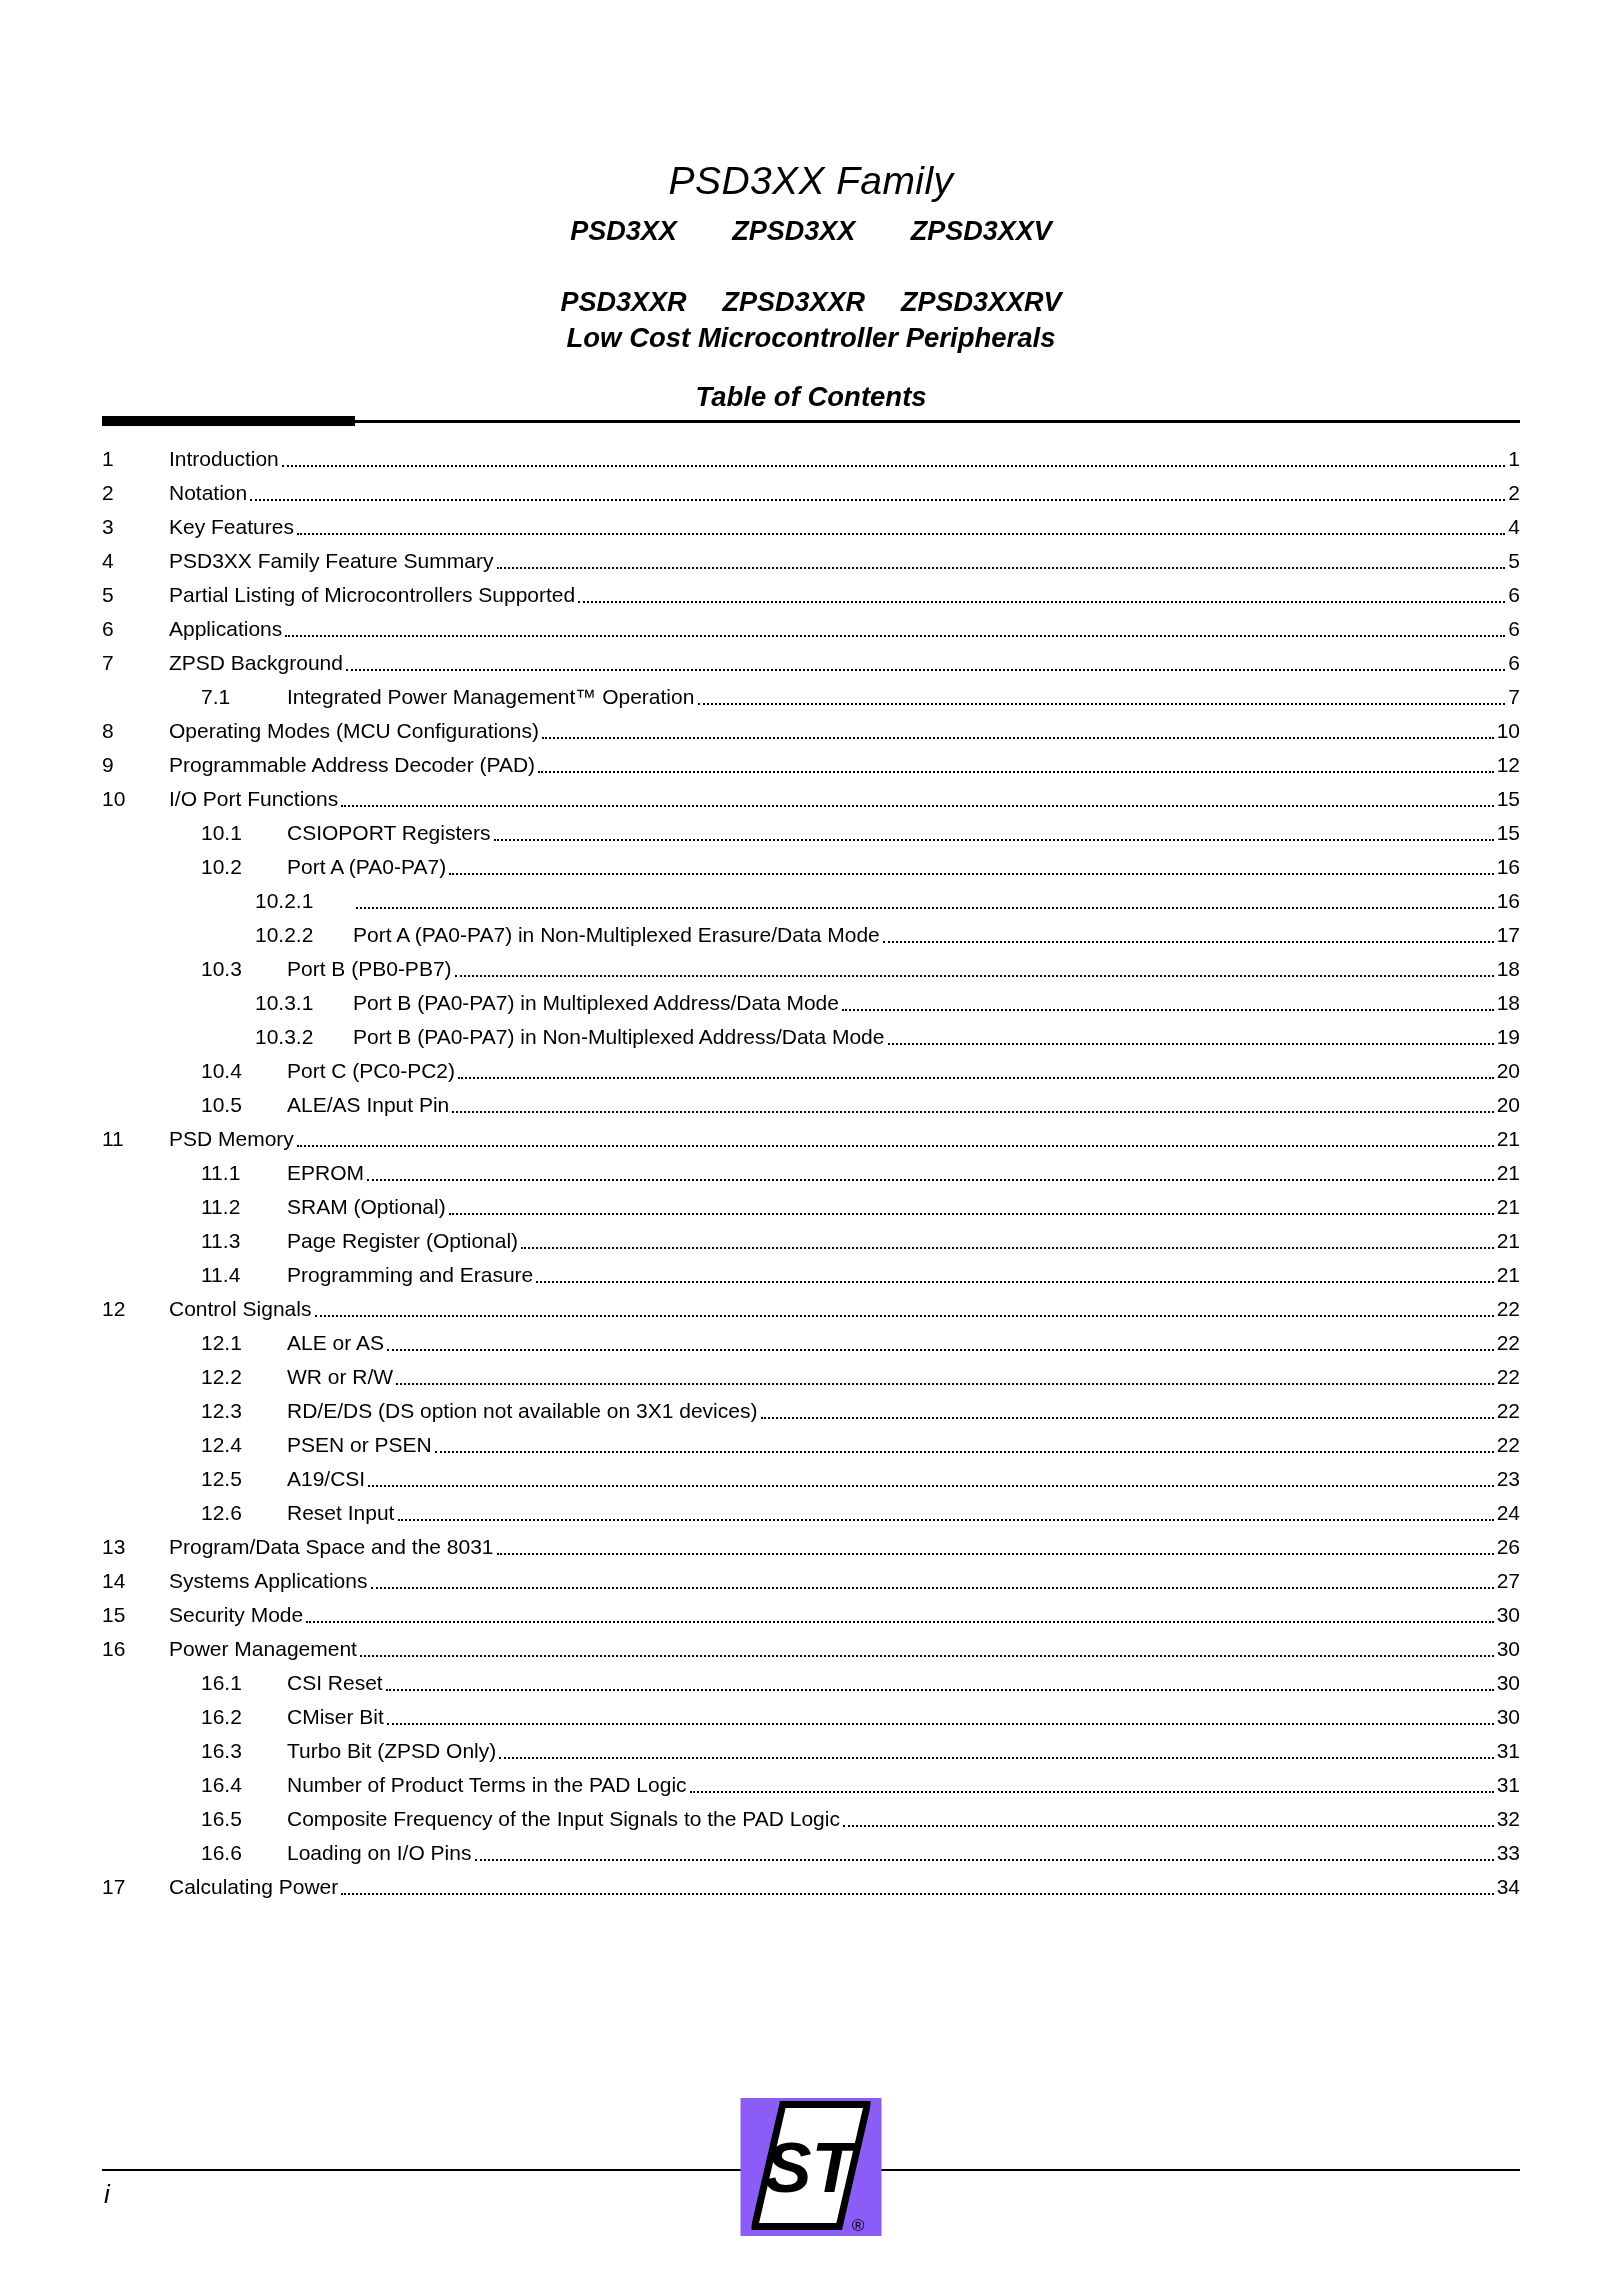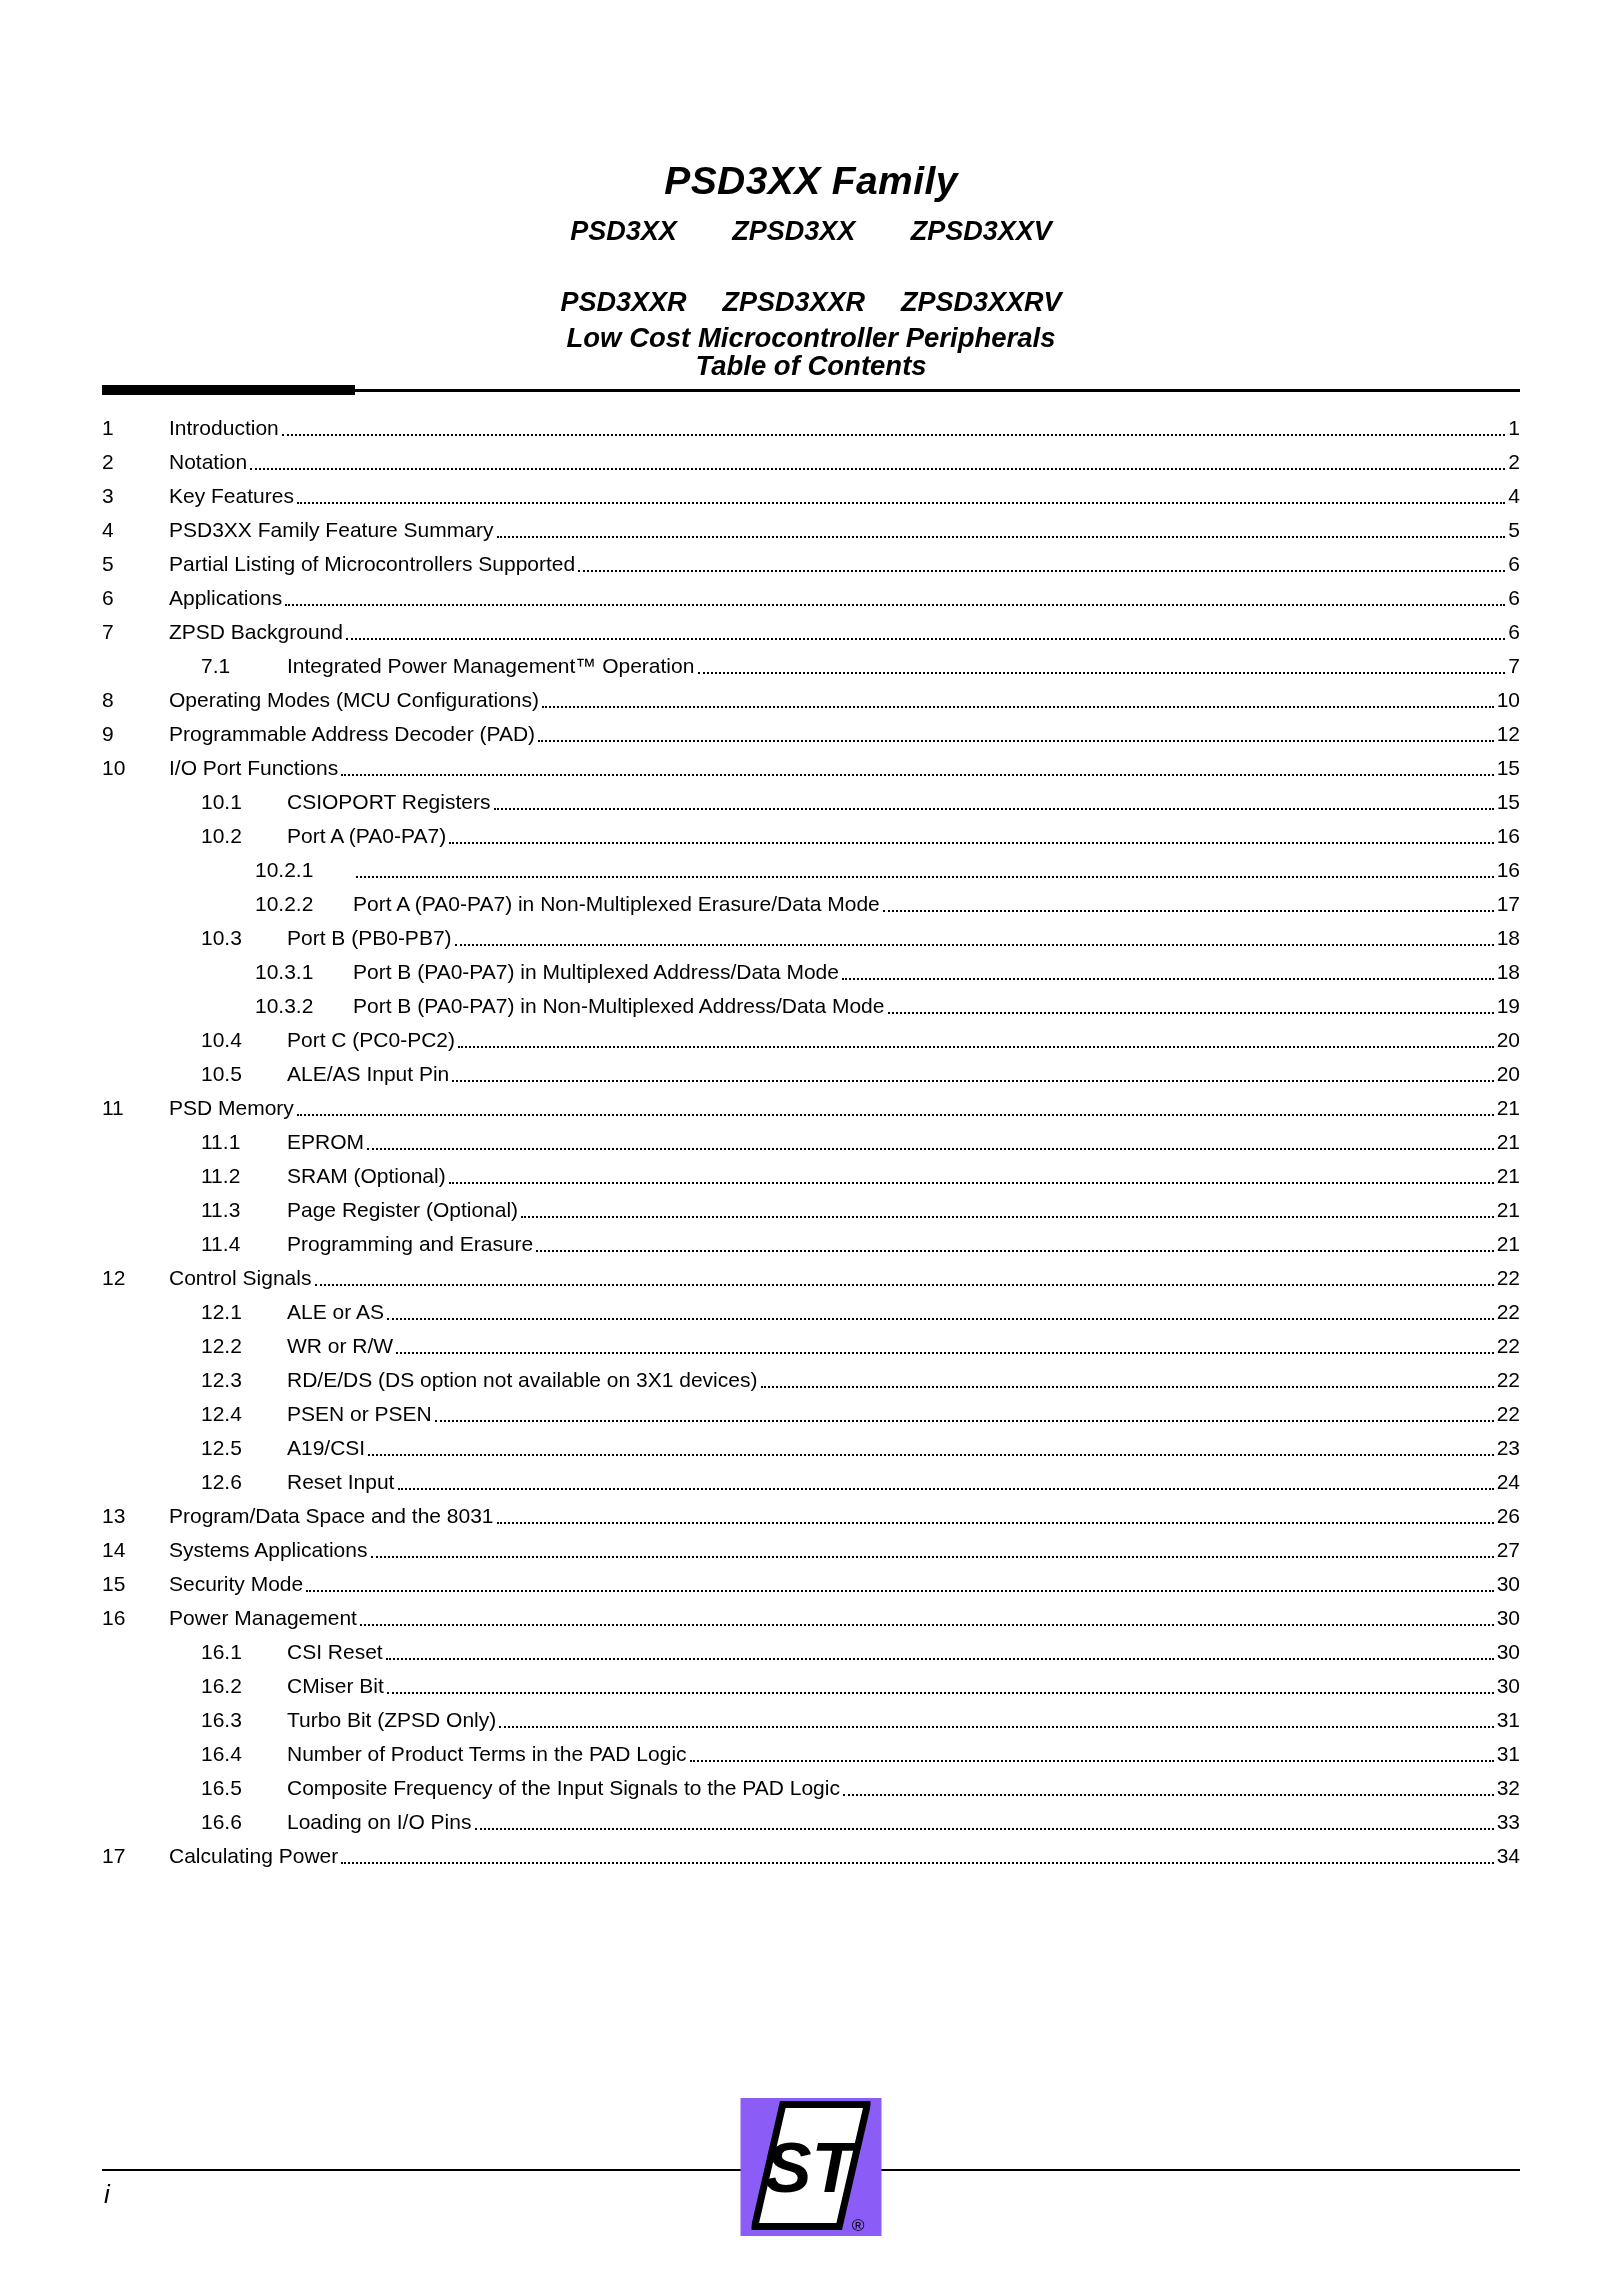--- a/index.html
+++ b/index.html
@@ -21,21 +21,21 @@
     inset: 0;
     background: #fff;
   }
   
   .header {
     padding-top: 161px;
     text-align: center;
   }
   .family-title {
     font-size: 39px;
-    font-weight: bold;
+    font-weight: normal;
     font-style: italic;
     line-height: 1;
     letter-spacing: 0.4px;
   }
   .models-grid {
     display: inline-grid;
     grid-template-columns: repeat(3, auto);
     column-gap: 75px;
     row-gap: 0;
     margin-top: 14px;
@@ -47,20 +47,21 @@
   }
   .models-grid span { text-align: center; }
   .tagline {
     margin-top: 4px;
     font-size: 27.5px;
     font-weight: bold;
     font-style: italic;
     line-height: 1;
   }
   .toc-heading {
+    margin-top: 31px;
     font-size: 27.5px;
     font-weight: bold;
     font-style: italic;
     line-height: 1;
   }
   
   .toc-divider {
     position: relative;
     margin: 6.3px 102px 0 102px;
     height: 10.2px;

